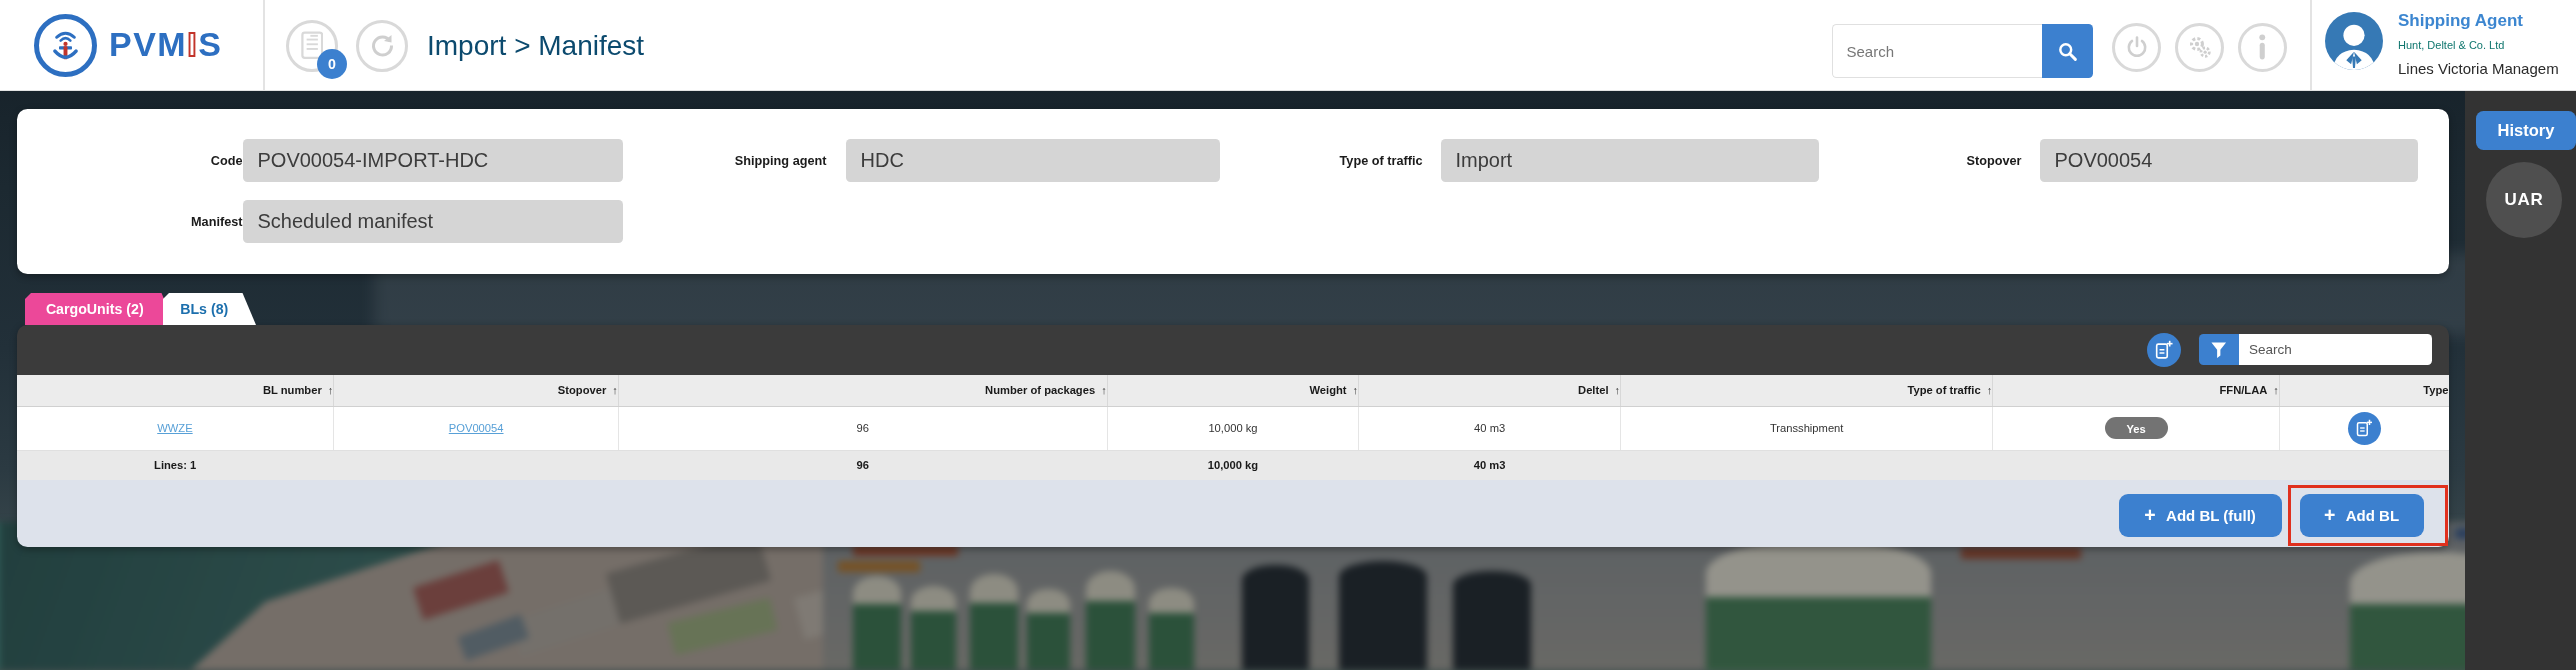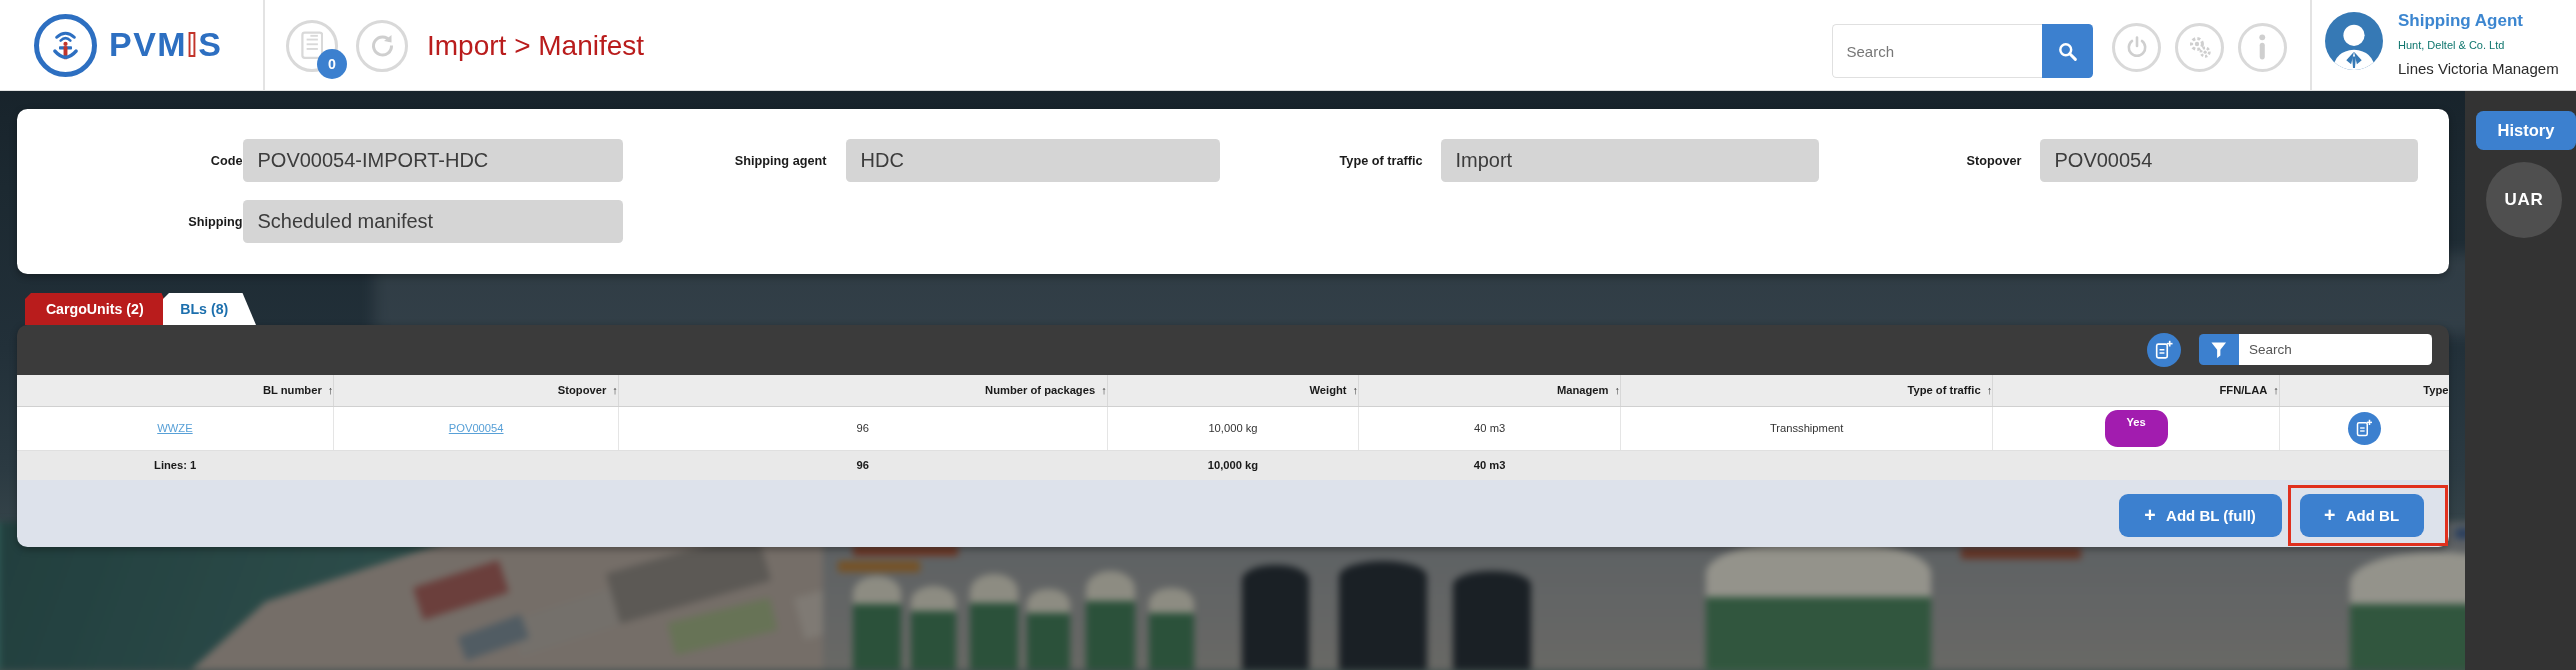--- a/index.html
+++ b/index.html
@@ -33,21 +33,21 @@
   .logo-circle { position:absolute; left:34px; top:14.2px; width:63px; height:63px; border:5.2px solid #2D6FC1; border-radius:50%;
                  display:flex; align-items:center; justify-content:center; }
   .logo-text { position:absolute; left:109px; top:25.4px; font-size:34px; font-weight:bold; color:#2D6FC1; letter-spacing:1.5px; }
   .logo-text .red-i { color:transparent; -webkit-text-stroke:1.9px #C2342A; }
   .vdiv { position:absolute; top:0; width:1.5px; height:91px; background:#e3e3e3; }
   .circ-btn { position:absolute; width:52px; height:52px; border:3.7px solid #d9d9d9; border-radius:50%;
               display:flex; align-items:center; justify-content:center; background:#fff; }
   .badge0 { position:absolute; left:317px; top:49px; width:30px; height:30px; background:#3C80CF; border-radius:50%;
             color:#fff; font-size:14.2px; font-weight:bold; display:flex; align-items:center; justify-content:center; z-index:2; }
   .page-title { position:absolute; left:427px; top:0; height:91px; display:flex; align-items:center;
-                font-size:28px; color:#b91c1c; }
+                font-size:28px; color:#0c4a6e; }
   .hdr-search { position:absolute; left:1832px; top:24px; height:54px; display:flex; }
   .hdr-search input { width:210px; height:54px; border:1.5px solid #e0e0e0; border-right:none; border-radius:4.5px 0 0 4.5px;
                       font-size:15px; color:#555; padding:0 13.5px; outline:none; background:#fff;
                       font-family:"Liberation Sans","DejaVu Sans",sans-serif; }
   .hdr-search input::placeholder { color:#777; }
   .hdr-search .go { width:51px; height:54px; background:#3C80CF; border:none; border-radius:0 4.5px 4.5px 0;
                     display:flex; align-items:center; justify-content:center; cursor:pointer; }
   .ghost-circ { position:absolute; top:22.5px; width:49px; height:49px; border:3px solid #d9d9d9; border-radius:50%;
                 display:flex; align-items:center; justify-content:center; color:#cfcfcf; background:#fff; }
   .avatar { position:absolute; left:2325px; top:12px; width:58px; height:58px; border-radius:50%; background:#3679B5;
@@ -81,21 +81,21 @@
   .in-traffic  { left:1424px; top:30px;  width:378px; }
   .lb-stopover { left:1864px; top:30px;  width:141px; }
   .in-stopover { left:2023px; top:30px;  width:378px; }
   .lb-manifest { left:90px;  top:91px; width:136px; }
   .in-manifest { left:226px;  top:91px; width:380px; }
 
   
   .tab { position:absolute; top:293px; height:32px; display:flex; align-items:center; justify-content:center;
          font-size:14.2px; font-weight:bold; z-index:11; cursor:pointer; padding-right:10.5px;
          clip-path:polygon(0 100%, 0 6px, 6px 0, calc(100% - 13.5px) 0, 100% 100%); }
-  .tab-cargo { left:25px;  width:150px; background:#b91c1c; color:#fff; }
+  .tab-cargo { left:25px;  width:150px; background:#ec4899; color:#fff; }
   .tab-bls   { left:163px; width:93px; background:#ffffff; color:#1C6FAD; }
 
   
   .table-card { position:absolute; left:16.5px; top:325px; width:2432px; height:222px; z-index:10;
                 box-shadow:0 2.2px 7.5px rgba(0,0,0,.3); border-radius:10.5px; }
   .toolbar { position:absolute; left:0; top:0; width:2432px; height:50px; background:#3B3B3B; border-radius:10.5px 10.5px 0 0; }
   .export-btn { position:absolute; left:2130px; top:7.5px; width:34px; height:34px; border-radius:50%; background:#3C80CF;
                 border:none; display:flex; align-items:center; justify-content:center; cursor:pointer; }
   .filter-search { position:absolute; left:2182px; top:9px; height:31px; display:flex; }
   .filter-btn { width:40px; height:31px; background:#3C80CF; border:none; border-radius:4.5px 0 0 4.5px;
@@ -109,22 +109,22 @@
                background:#fff; }
   table.grid th { height:31px; background:#ECECEC; font-size:11.2px; font-weight:bold; color:#1a1a1a;
                   border-right:1.5px solid #d8d8d8; border-bottom:1.5px solid #d0d0d0; text-align:right; }
   table.grid th:last-child { border-right:none; }
   .arrow { font-weight:normal; color:#333; margin-left:6px; font-size:11.2px; }
   table.grid td { height:44px; font-size:11.2px; color:#333; text-align:center; background:#fff;
                   border-right:1.5px solid #e5e5e5; border-bottom:1.5px solid #e0e0e0; }
   table.grid td:last-child { border-right:none; }
   table.grid tr.foot td { height:30px; background:#E9E9E9; border:none; font-weight:bold; color:#1a1a1a; }
   a.cell-link { color:#58A0D7; text-decoration:underline; cursor:pointer; }
-  .badge-yes { display:inline-block; min-width:63px; height:37px; line-height:25.4px; padding:0 10.5px; border-radius:12.7px;
-               background:#a21caf; color:#fff; font-weight:bold; font-size:11.2px; }
+  .badge-yes { display:inline-block; min-width:63px; height:22px; line-height:25.4px; padding:0 10.5px; border-radius:12.7px;
+               background:#737373; color:#fff; font-weight:bold; font-size:11.2px; }
   .cart-btn { width:33px; height:33px; border-radius:50%; background:#3C80CF; border:none; display:inline-flex;
               align-items:center; justify-content:center; cursor:pointer; vertical-align:middle; }
 
   .bottom-bar { position:absolute; left:0; top:155px; width:2432px; height:67px; background:#DDE2EB;
                 border-radius:0 0 10.5px 10.5px; }
   .add-btn { position:absolute; top:169px; height:43px; background:#3C80CF; border:none; border-radius:9px;
              color:#fff; font-size:15px; font-weight:bold; display:flex; align-items:center; justify-content:center;
              gap:10.5px; cursor:pointer; font-family:"Liberation Sans","DejaVu Sans",sans-serif; }
   .add-full { left:2102px; width:163px; }
   .add-one  { left:2283px; width:124px; }
@@ -271,21 +271,21 @@
 
     <div class="f-label lb-agent">Shipping agent</div>
     <input class="f-input in-agent" readonly="" value="HDC" style="">
 
     <div class="f-label lb-traffic">Type of traffic</div>
     <input class="f-input in-traffic" readonly="" value="Import" style="">
 
     <div class="f-label lb-stopover">Stopover</div>
     <input class="f-input in-stopover" readonly="" value="POV00054" style="">
 
-    <div class="f-label lb-manifest">Shipping</div>
+    <div class="f-label lb-manifest">Manifest</div>
     <input class="f-input in-manifest" readonly="" value="Scheduled manifest" style="">
   </div>
 
   <div class="tab tab-cargo">CargoUnits (2)</div>
   <div class="tab tab-bls">BLs (8)</div>
 
   <div class="table-card">
 
     <div class="toolbar">
       <button class="export-btn">
@@ -317,21 +317,21 @@
           <col style="width:15.30%">
           <col style="width:11.79%">
           <col style="width:6.95%">
       </colgroup>
       <tbody>
           <tr>
         <th><span>BL number</span><span class="arrow">↑</span></th>
         <th><span>Stopover</span><span class="arrow">↑</span></th>
         <th><span>Number of packages</span><span class="arrow">↑</span></th>
         <th><span>Weight</span><span class="arrow">↑</span></th>
-        <th><span>Managem</span><span class="arrow">↑</span></th>
+        <th><span>Deltel</span><span class="arrow">↑</span></th>
         <th><span>Type of traffic</span><span class="arrow">↑</span></th>
         <th><span>FFN/LAA</span><span class="arrow">↑</span></th>
         <th><span>Type</span></th>
       </tr>
       <tr>
         <td><a class="cell-link">WWZE</a></td>
         <td><a class="cell-link">POV00054</a></td>
         <td>96</td>
         <td>10,000 kg</td>
         <td>40 m3</td>

